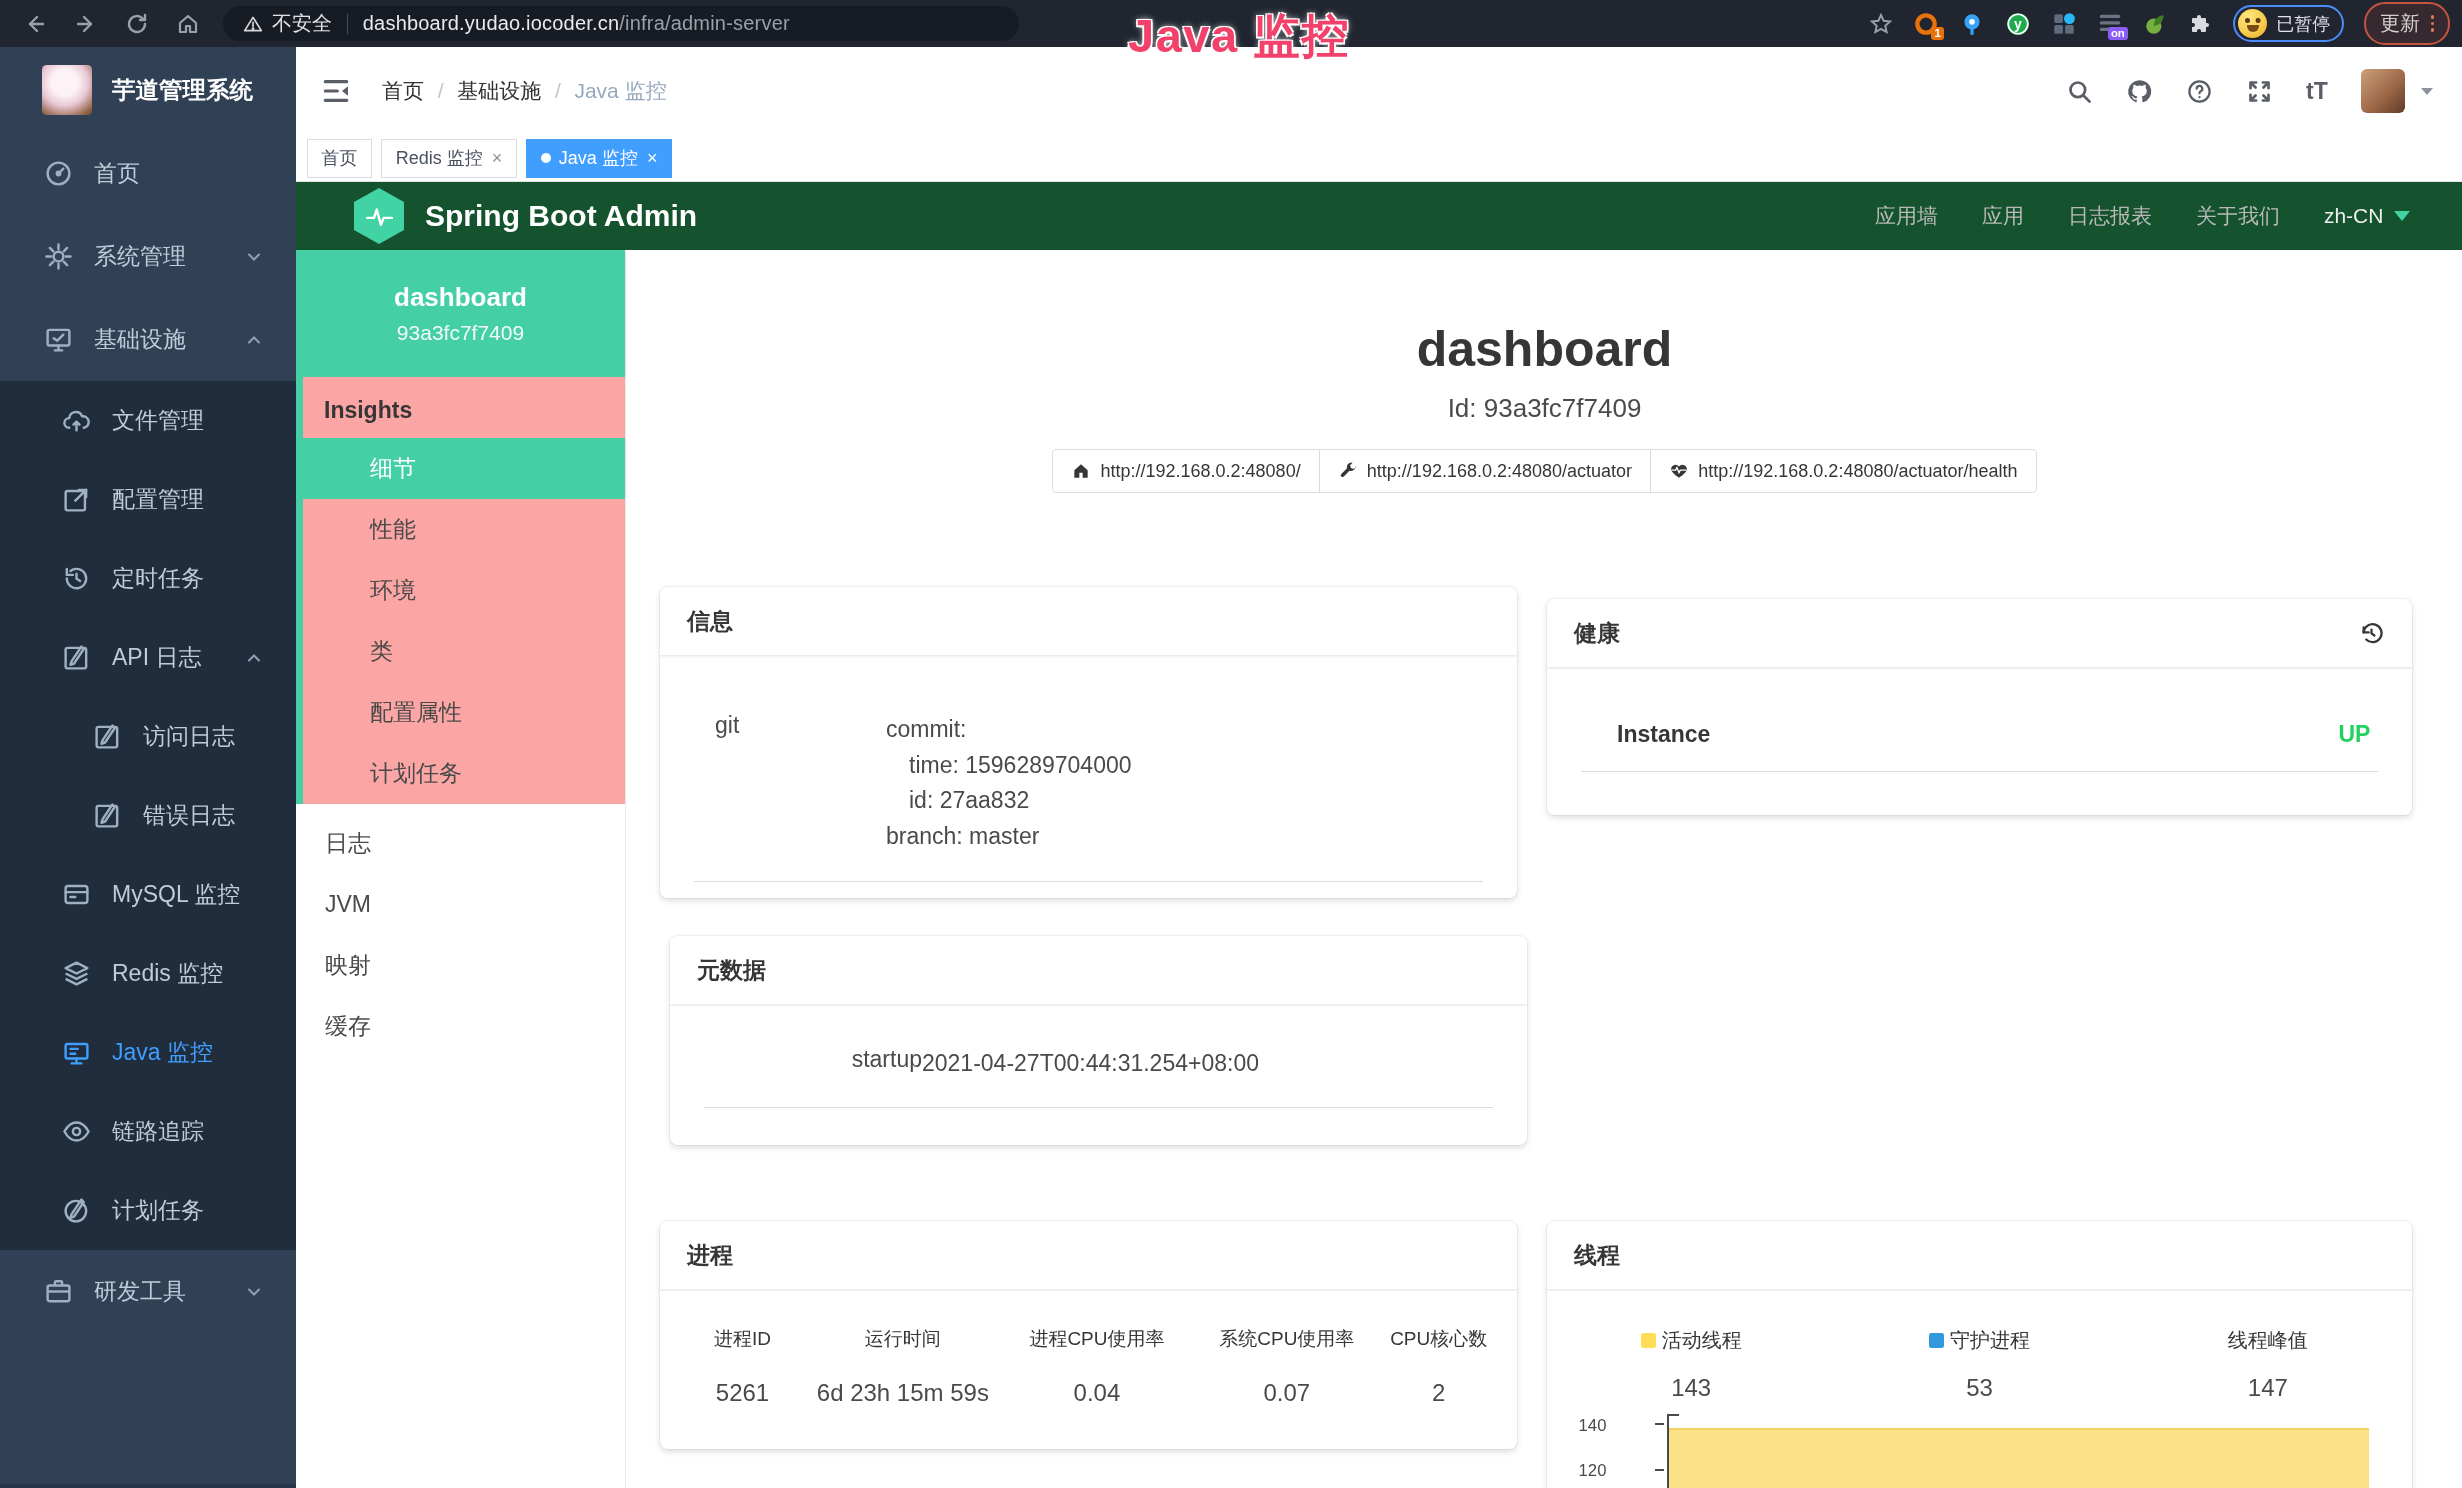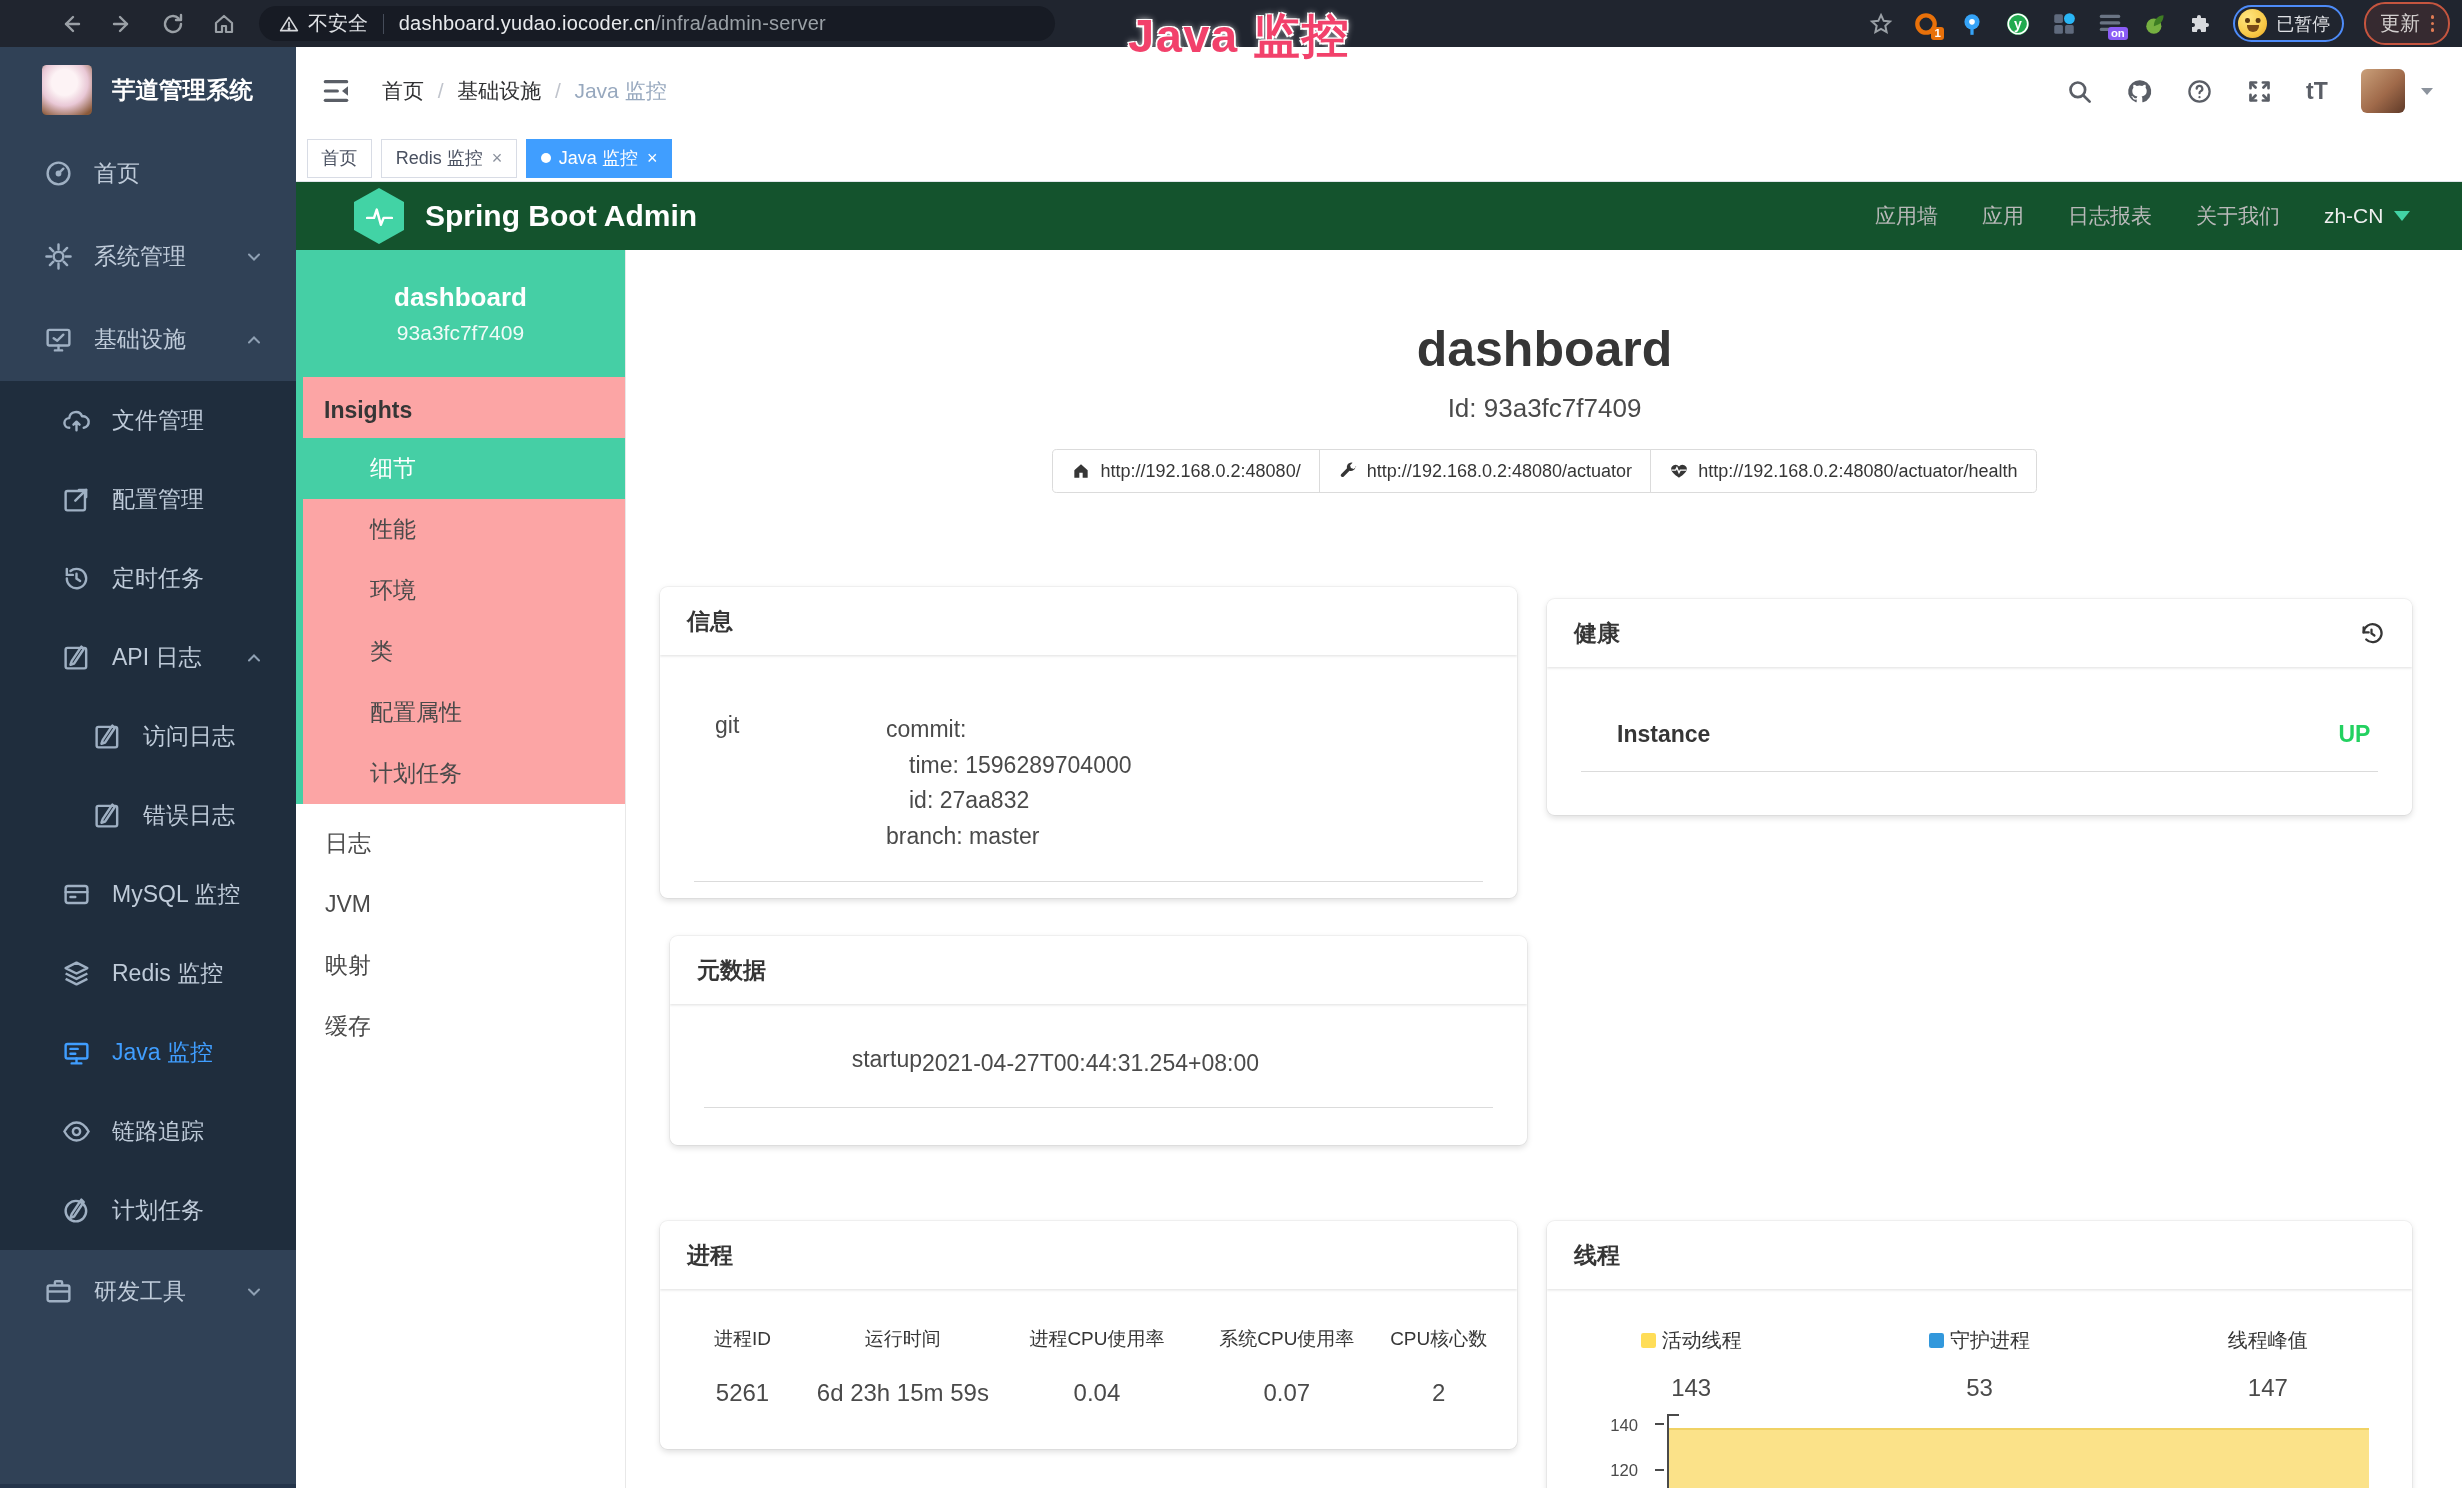--- a/index.html
+++ b/index.html
@@ -6,21 +6,21 @@
   html,body { background:#444; }
   .screen {
     position:relative; width:2462px; height:1489px; overflow:hidden;
     font-family:"Liberation Sans", sans-serif; background:#fff;
   }
   svg { display:block; }
 
   
   .browser {
     position:absolute; left:0; top:0; width:2462px; height:47px;
-    background:#20252f; display:flex; align-items:center; z-index:30;padding-left:36px;
+    background:#20252f; display:flex; align-items:center; z-index:30;
   }
   .b-left { display:flex; align-items:center; gap:27px; padding-left:23px; color:#9aa0a6; }
   .b-ic { width:24px; height:24px; color:#9aa0a6; cursor:pointer; }
   .url-pill {
     margin-left:23px; width:796px; height:35px; border-radius:17.4px;
     background:#171b24; display:flex; align-items:center; padding:0 20px;
     color:#dfe1e5; font-size:20px;
   }
   .url-pill .sep { width:0.8px; height:20px; background:#454c59; margin:0 15px; }
   .url-host { color:#e8eaed; letter-spacing:0.2px; white-space:nowrap; }
@@ -183,21 +183,21 @@
   .pc1{flex:1.6;} .pc2{flex:2.2;} .pc3{flex:2.4;} .pc4{flex:2.1;} .pc5{flex:1.5;}
 
   .legend { display:flex; margin-top:15px; }
   .leg-col { flex:1; text-align:center; }
   .leg-label { font-size:20px; color:#363636; display:inline-flex; align-items:center; gap:6px; }
   .swatch { width:15px; height:15px; border-radius:2.3px; display:inline-block; }
   .sw-yellow { background:#ffdd57; }
   .sw-blue { background:#3298dc; }
   .leg-val { font-size:24px; color:#4a4a4a; margin-top:20px; }
   .chart { position:relative; margin-top:12px; height:319px; }
-  .ytick { position:absolute; width:91px; text-align:right; font-size:16.7px; color:#4a4a4a; }
+  .ytick { position:absolute; width:91px; text-align:center; font-size:16.7px; color:#4a4a4a; }
   .tickmark { position:absolute; width:9px; height:2.3px; background:#4a4a4a; left:108px; }
   .yaxis { position:absolute; left:120px; top:0; bottom:-15px; width:2.3px; background:#4a4a4a; }
   .yaxis-cap { position:absolute; left:120px; top:0; width:12px; height:2.3px; background:#4a4a4a; }
   .area {
     position:absolute; left:122px; right:43px; top:13.7px; bottom:-15px;
     background:#fbe289; border-top:2.3px solid #f0d264;
   }
 </style>
 </head>
 <body>

